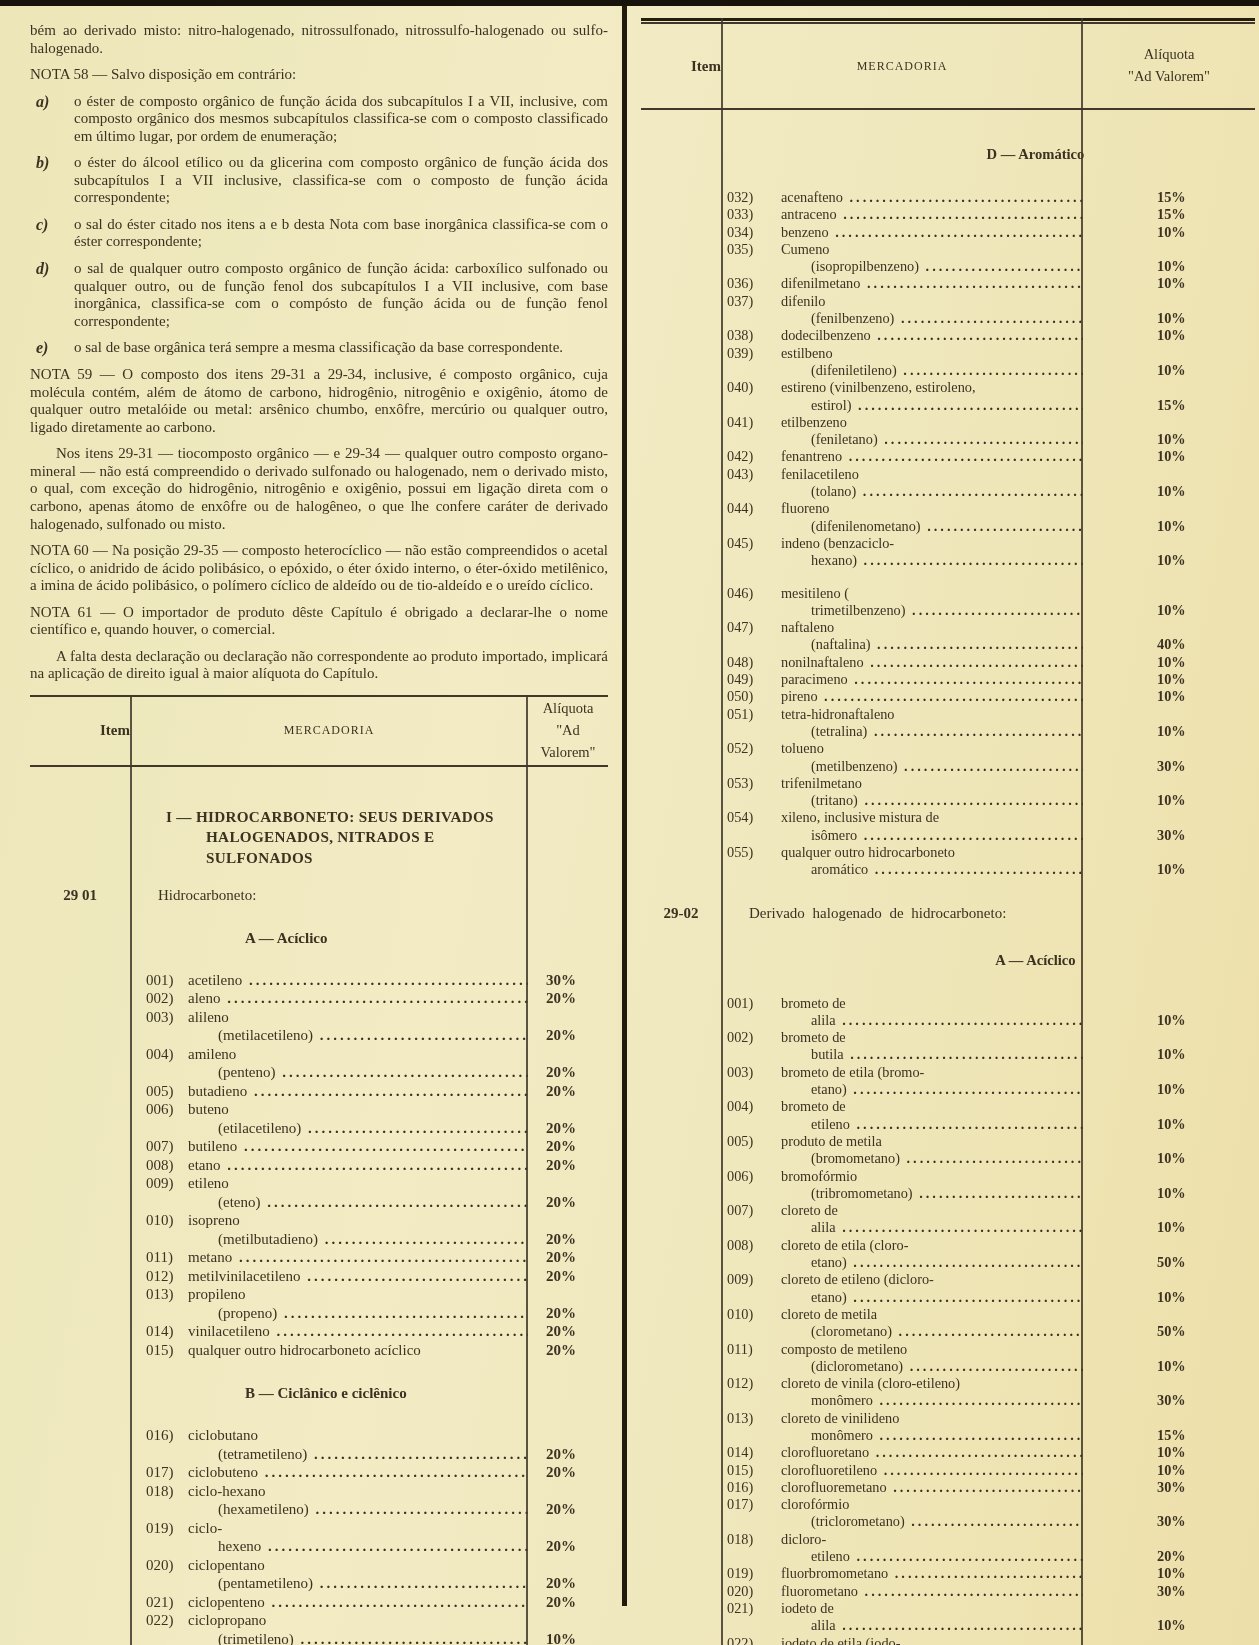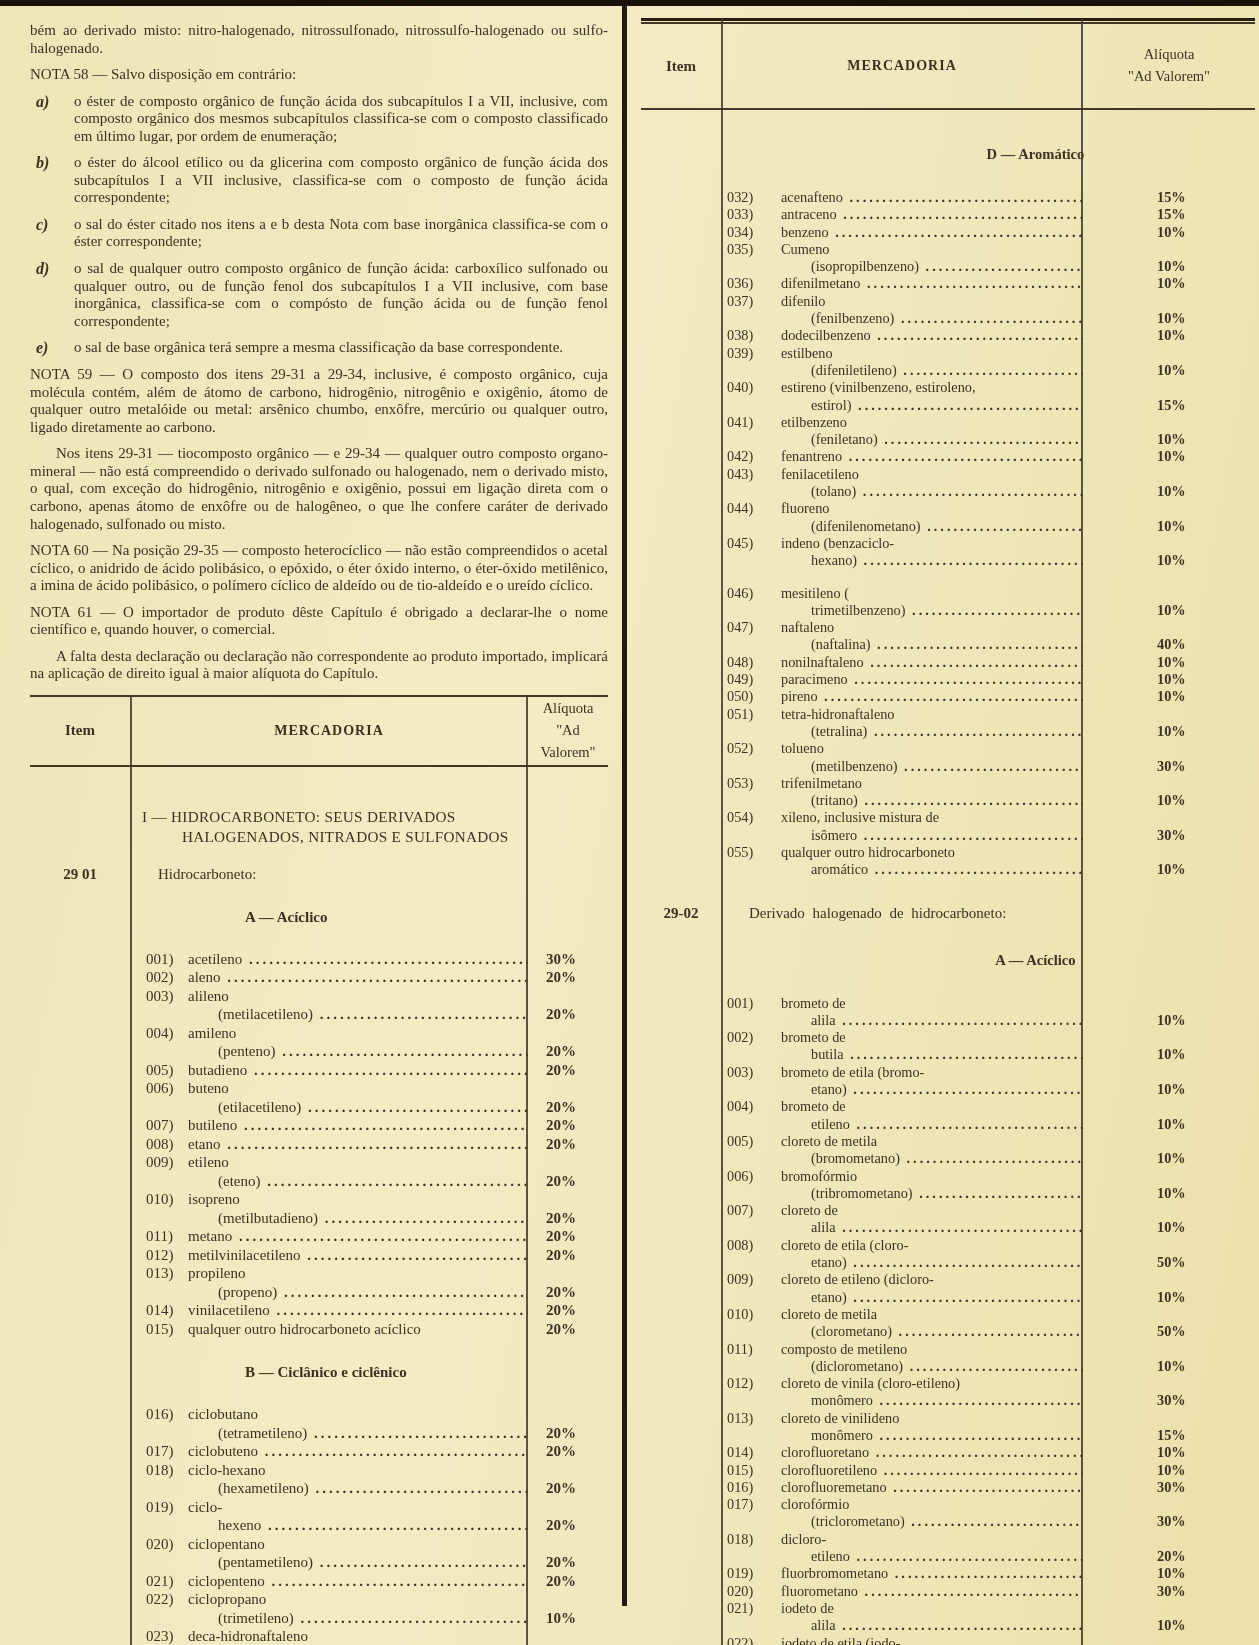--- a/index.html
+++ b/index.html
@@ -39,22 +39,22 @@
   .dtable.left .vr-a{left:100px;}
   .dtable.left .vr-b{right:80px;}
   .dtable.right .vr-a{left:80px;}
   .dtable.right .vr-b{right:172px;}
 
   .rt-top{height:6px;border-top:3px solid #241d10;border-bottom:2px solid var(--line);}
 
   .thead{display:grid;border-bottom:2px solid var(--line);align-items:center;}
   .dtable.left .thead{grid-template-columns:100px 1fr 80px;height:70px;}
   .dtable.right .thead{grid-template-columns:80px 1fr 172px;height:86px;}
-  .h-item{text-align:center;font-weight:bold;font-size:15px;}
-  .h-merc{text-align:center;font-weight:bold;letter-spacing:1px;font-size:14px;}
+  .h-item{text-align:right;font-weight:bold;font-size:15px;}
+  .h-merc{text-align:center;font-weight:normal;letter-spacing:1px;font-size:12px;}
   .h-aliq{text-align:center;font-size:14.5px;line-height:1.5;}
   .h-aliq .l1{display:block;}
   .h-aliq .l2{display:block;}
 
   .tbody{padding-top:6px;}
   .trow{display:grid;align-items:start;}
   .dtable.left .trow{grid-template-columns:100px 58px 1fr 80px;font-size:15px;line-height:18.5px;}
   .dtable.right .trow{grid-template-columns:80px 60px 1fr 172px;font-size:14.3px;line-height:17.3px;}
   .c-code{text-align:center;font-weight:bold;}
   .c-num{text-align:left;padding-left:16px;}
@@ -63,21 +63,21 @@
   .c-desc::after{content:" ..........................................................................";letter-spacing:3px;white-space:nowrap;font-weight:bold;}
   .c-desc.nodots::after{content:"";}
   .c-rate{font-weight:bold;align-self:end;padding-left:18px;}
   .dtable.right .c-rate{padding-left:52px;margin-left:22px;}
   .gap-before{margin-top:15px;}
 
   .group-heading{font-weight:bold;font-size:15px;margin:26px 0 24px 215px;}
   .dtable.right .group-heading{margin:30px 0 26px 175px;font-size:14.6px;text-align:center;}
 
   .section-heading{display:grid;grid-template-columns:100px 1fr 80px;margin:34px 0 18px 0;}
-  .section-heading .sh-text{font-weight:normal;font-size:15.2px;line-height:1.35;max-width:430px;padding-left:52px;text-indent:-40px;letter-spacing:.3px;}
+  .section-heading .sh-text{font-weight:bold;font-size:15.2px;line-height:1.35;max-width:430px;padding-left:76px;text-indent:-40px;letter-spacing:.3px;}
 
   .code-row{display:grid;margin:4px 0 20px 0;}
   .dtable.left .code-row{grid-template-columns:100px 1fr 80px;}
   .dtable.right .code-row{grid-template-columns:80px 1fr 172px;margin:26px 0 24px 0;}
   .code-row .cr-code{text-align:center;font-weight:bold;font-size:15px;}
   .code-row .cr-title{font-size:15px;word-spacing:4px;padding-left:28px;}
 </style>
 </head>
 <body>
 
@@ -475,21 +475,21 @@
             </div>
             <div class="trow">
               <span class="c-code"></span>
               <span class="c-num">004)</span>
               <span class="c-desc">brometo de etileno</span>
               <span class="c-rate">10%</span>
             </div>
             <div class="trow">
               <span class="c-code"></span>
               <span class="c-num">005)</span>
-              <span class="c-desc">cloreto de metila (bromometano)</span>
+              <span class="c-desc">produto de metila (bromometano)</span>
               <span class="c-rate">10%</span>
             </div>
             <div class="trow">
               <span class="c-code"></span>
               <span class="c-num">006)</span>
               <span class="c-desc">bromofórmio (tribromometano)</span>
               <span class="c-rate">10%</span>
             </div>
             <div class="trow">
               <span class="c-code"></span>

